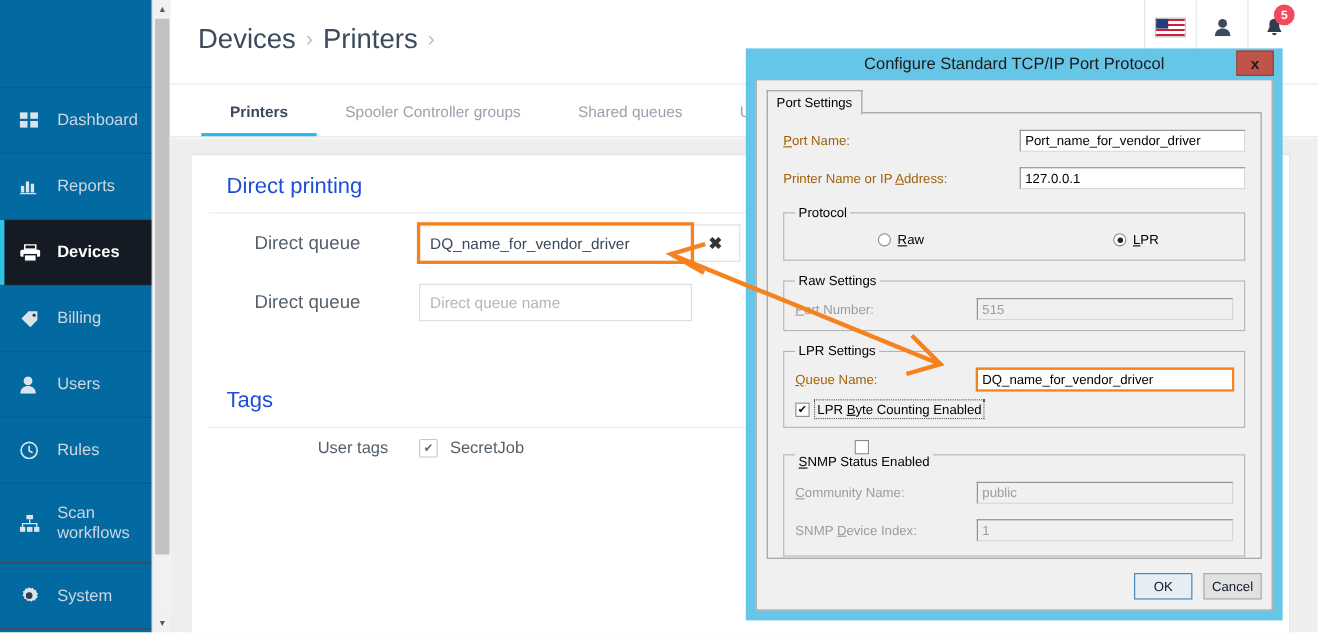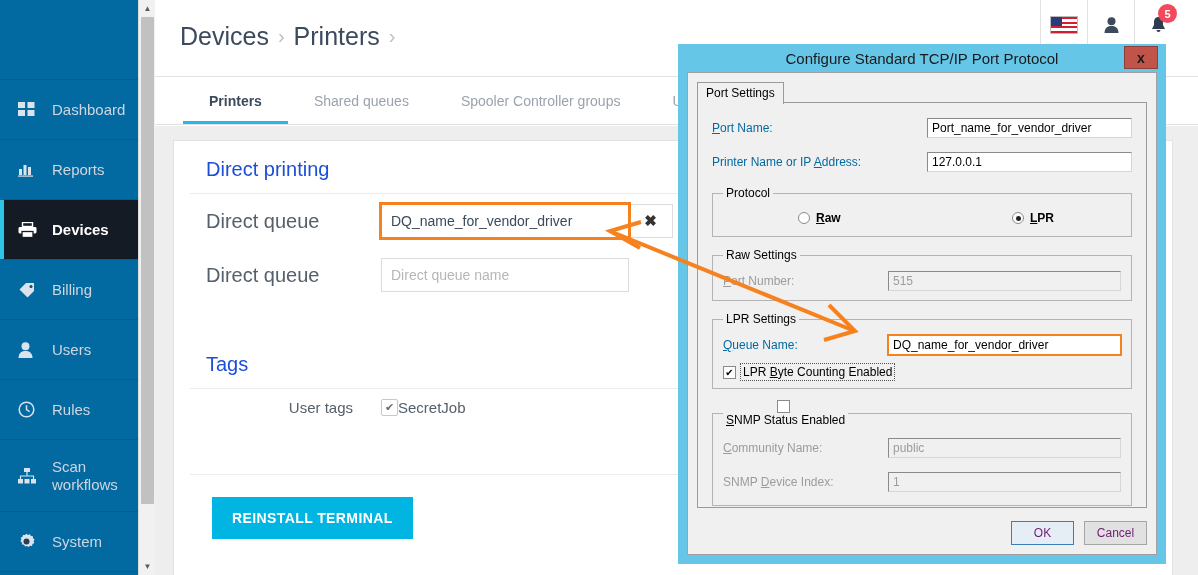--- a/index.html
+++ b/index.html
@@ -134,22 +134,22 @@
   .section-title {
     font-size:20px; color:#1d4ed8; font-weight:400;
     padding:17px 0 12px 16px; margin:0 16px;
     border-bottom:1px solid #ececec;
   }
   .form-row {
     display:flex; align-items:center;
     padding:10px 0 10px 16px; margin:0 16px;
   }
   .form-row .lbl {
-    width:175px; text-align:left; padding-right:28px;
-    font-size:20px; color:#55606b;
+    width:175px; text-align:center; padding-right:28px;
+    font-size:17px; color:#55606b;
   }
   .inp-wrap { display:flex; align-items:stretch; }
   .txt-input {
     width:248px; height:34px;
     border:1px solid #dcdcdc; background:#fff;
     padding:0 9px; font-size:14px; color:#3b4a5d;
     font-family:"Liberation Sans", sans-serif;
     outline:none;
   }
   .txt-input::placeholder { color:#b6b6b6; }
@@ -160,21 +160,21 @@
     display:flex; align-items:center; justify-content:center;
     font-size:15px; color:#333; cursor:pointer; font-weight:bold;
   }
   .tag-row { display:flex; align-items:center; padding:10px 0 10px 16px; margin:0 16px; }
   .tag-row .lbl { width:175px; text-align:right; padding-right:28px; font-size:15px; color:#55606b; }
   .chk-box {
     width:17px; height:17px; border:1px solid #c8c8c8; background:#fff;
     display:flex; align-items:center; justify-content:center;
     font-size:11px; color:#6b6b6b; border-radius:2px; cursor:pointer;
   }
-  .tag-name { font-size:15px; color:#55606b; }
+  .tag-name { margin-left:11px; font-size:15px; color:#55606b; }
   #card-footer {
     border-top:1px solid #ececec; margin:48px 16px 0 16px; padding:22px 0 22px 22px;
   }
   #reinstall-btn {
     display:inline-block;
     background:#00b5e2; color:#fff; border:none;
     padding:0 20px; height:42px; line-height:42px;
     font-size:14px; font-weight:600; letter-spacing:.4px;
     font-family:"Liberation Sans", sans-serif;
     cursor:pointer;
@@ -212,39 +212,39 @@
     background:#f0f0f0; border:1px solid #9a9a9a; border-bottom:none;
     padding:3px 8px 4px 8px; font-size:12px; z-index:3;
     cursor:pointer;
   }
   #tabpanel {
     border:1px solid #9a9a9a; background:#f0f0f0;
     margin-top:-1px; padding:15px 14px 10px 14px;
     height:406px; position:relative;
   }
   .w-row { display:flex; align-items:center; margin-bottom:14px; }
-  .w-lbl { width:215px; font-size:12px; color:#0369a1; }
+  .w-lbl { width:215px; font-size:12px; color:#a16207; }
   .w-lbl.dim { color:#9c9c9c; }
   .w-input {
     flex:1; height:20px;
     border:1px solid #8a8a8a; border-right-color:#d6d6d6; border-bottom-color:#d6d6d6;
     background:#fff; padding:0 4px; font-size:12px; color:#000;
     font-family:"Liberation Sans", sans-serif; outline:none;
   }
   .w-input.dis { background:#f0f0f0; color:#9c9c9c; }
   .w-input.hl { outline:2px solid #f5821f; outline-offset:-1px; position:relative; z-index:2; }
   .u { text-decoration:underline; }
 
   fieldset.grp {
     border:1px solid #b4b4b4; margin:0 0 11px 0; padding:9px 10px 9px 10px;
     position:relative;
   }
   fieldset.grp legend { font-size:12px; padding:0 3px; color:#000; }
 
-  #protocol-inner { display:flex; align-items:center; padding:2px 0 2px 0;font-weight:bold; }
+  #protocol-inner { display:flex; align-items:center; padding:2px 0 2px 0; }
   .radio-wrap { display:flex; align-items:center; font-size:12px; cursor:pointer; }
   .radio {
     width:12px; height:12px; border-radius:50%;
     border:1px solid #8a8a8a; background:#fff;
     display:flex; align-items:center; justify-content:center; margin-right:6px;
   }
   .radio.on:after { content:""; width:5px; height:5px; border-radius:50%; background:#222; }
 
   .w-chk-row { display:flex; align-items:center; margin-top:4px; }
   .w-chk {
@@ -255,23 +255,23 @@
   .focus-dot { outline:1px dotted #555; outline-offset:1px; padding:0 1px; }
 
   #snmp-legend-wrap { display:flex; align-items:center;flex-direction:column; }
   #snmp-legend-wrap .w-chk { margin-right:5px; }
 
   #dlg-buttons {
     position:absolute; right:9px; bottom:9px;
     display:flex; gap:10px;
   }
   .w-btn {
-    width:63px; height:24px;
+    width:53px; height:24px;
     background:#e1e1e1; border:1px solid #a5a5a5;
-    font-size:12px; color:#701a75; cursor:pointer;
+    font-size:12px; color:#0f172a; cursor:pointer;
     font-family:"Liberation Sans", sans-serif;
     display:flex; align-items:center; justify-content:center;
   }
   .w-btn.default { border:1px solid #3c7fb1; background:#e6eef5; }
 
   
   #annotation-arrow {
     position:absolute; left:0; top:0; width:1198px; height:575px;
     pointer-events:none; z-index:80;
   }
@@ -403,24 +403,24 @@
       <span id="notif-badge">5</span>
     </div>
   </div>
 </div>
 
 <div id="tabs">
   <div class="tab active">
       <span>Printers</span>
     </div>
   <div class="tab">
+      <span>Spooler Controller groups</span>
+    </div>
+  <div class="tab">
       <span>Shared queues</span>
-    </div>
-  <div class="tab">
-      <span>Spooler Controller groups</span>
     </div>
   <div class="tab">
       <span>Users</span>
     </div>
 </div>
 
 <div id="content">
   <div id="card">
 
     <div class="section-title">Direct printing</div>
@@ -445,23 +445,20 @@
     <div class="section-title" style="margin-top:34px;">Tags</div>
 
     <div class="tag-row">
       <div class="lbl">User tags</div>
       <div class="chk-box">
         <span>✔</span>
       </div>
       <div class="tag-name">SecretJob</div>
     </div>
 
-    <div id="card-footer">
-      <button id="reinstall-btn">REINSTALL TERMINAL</button>
-    </div>
   </div>
 </div>
 
 <div id="dialog">
 
   <div id="dlg-titlebar">
     <span>Configure Standard TCP/IP Port Protocol</span>
     <div id="dlg-close">
       <span>x</span>
     </div>

